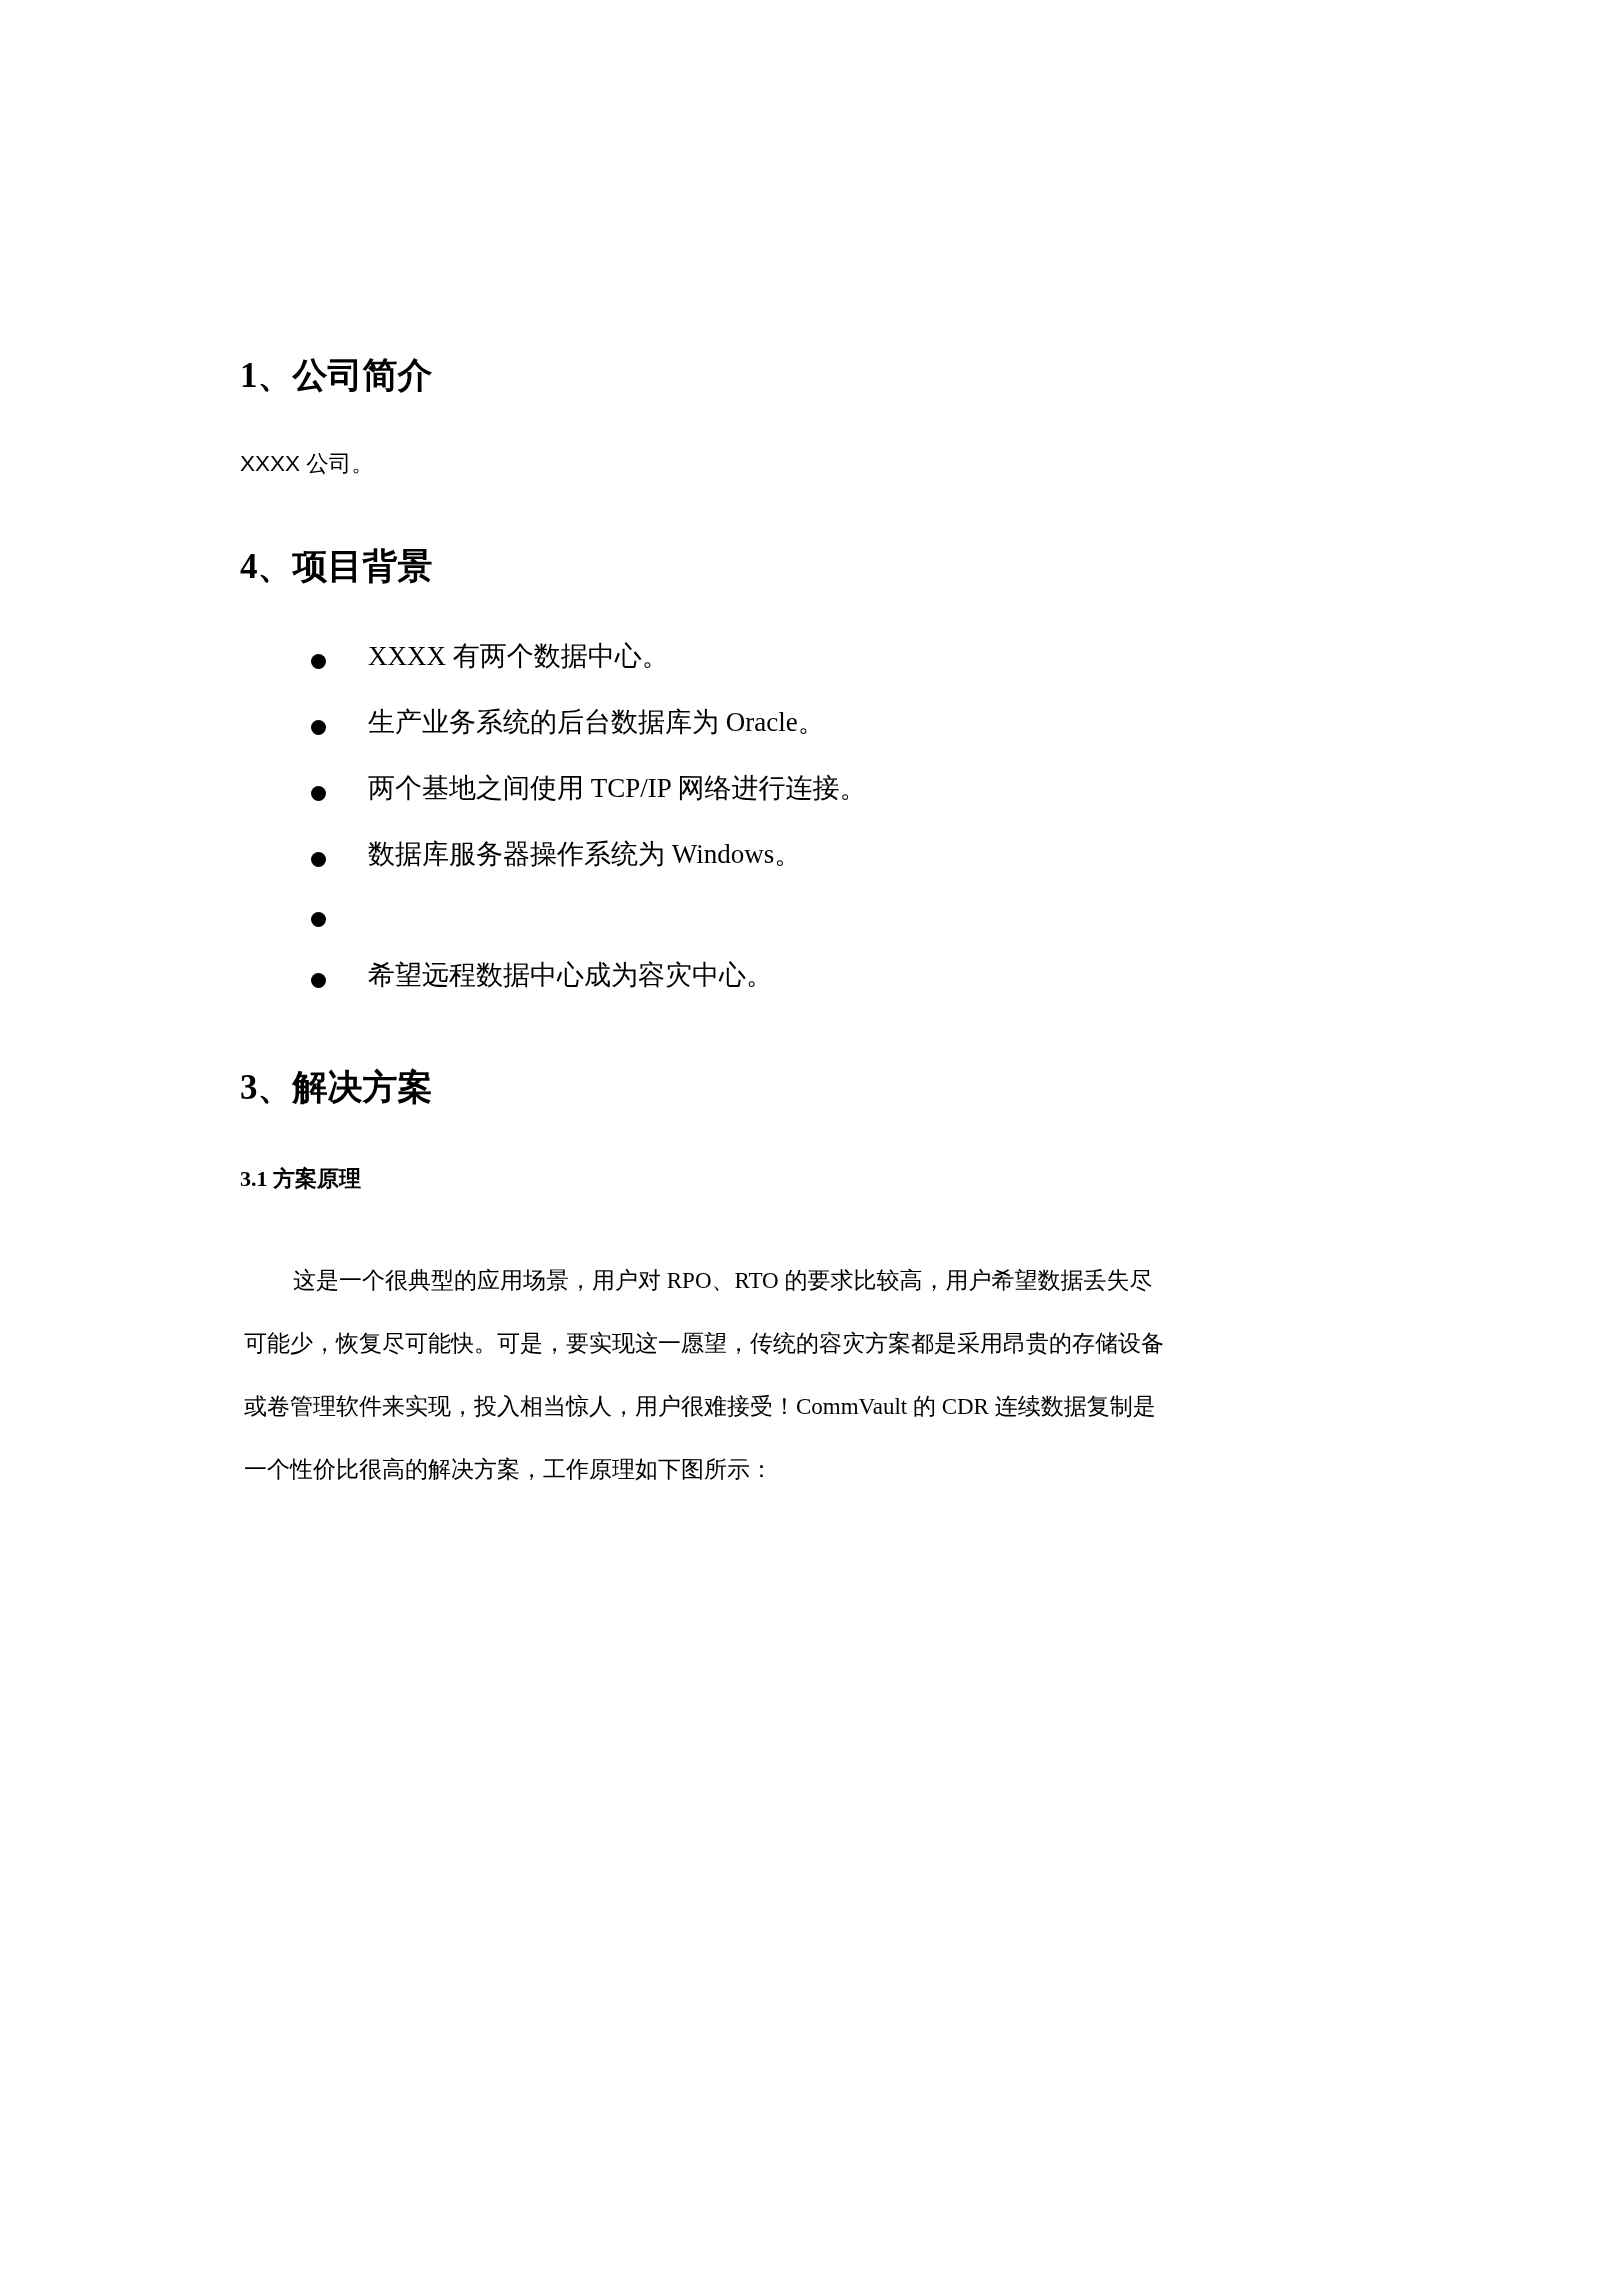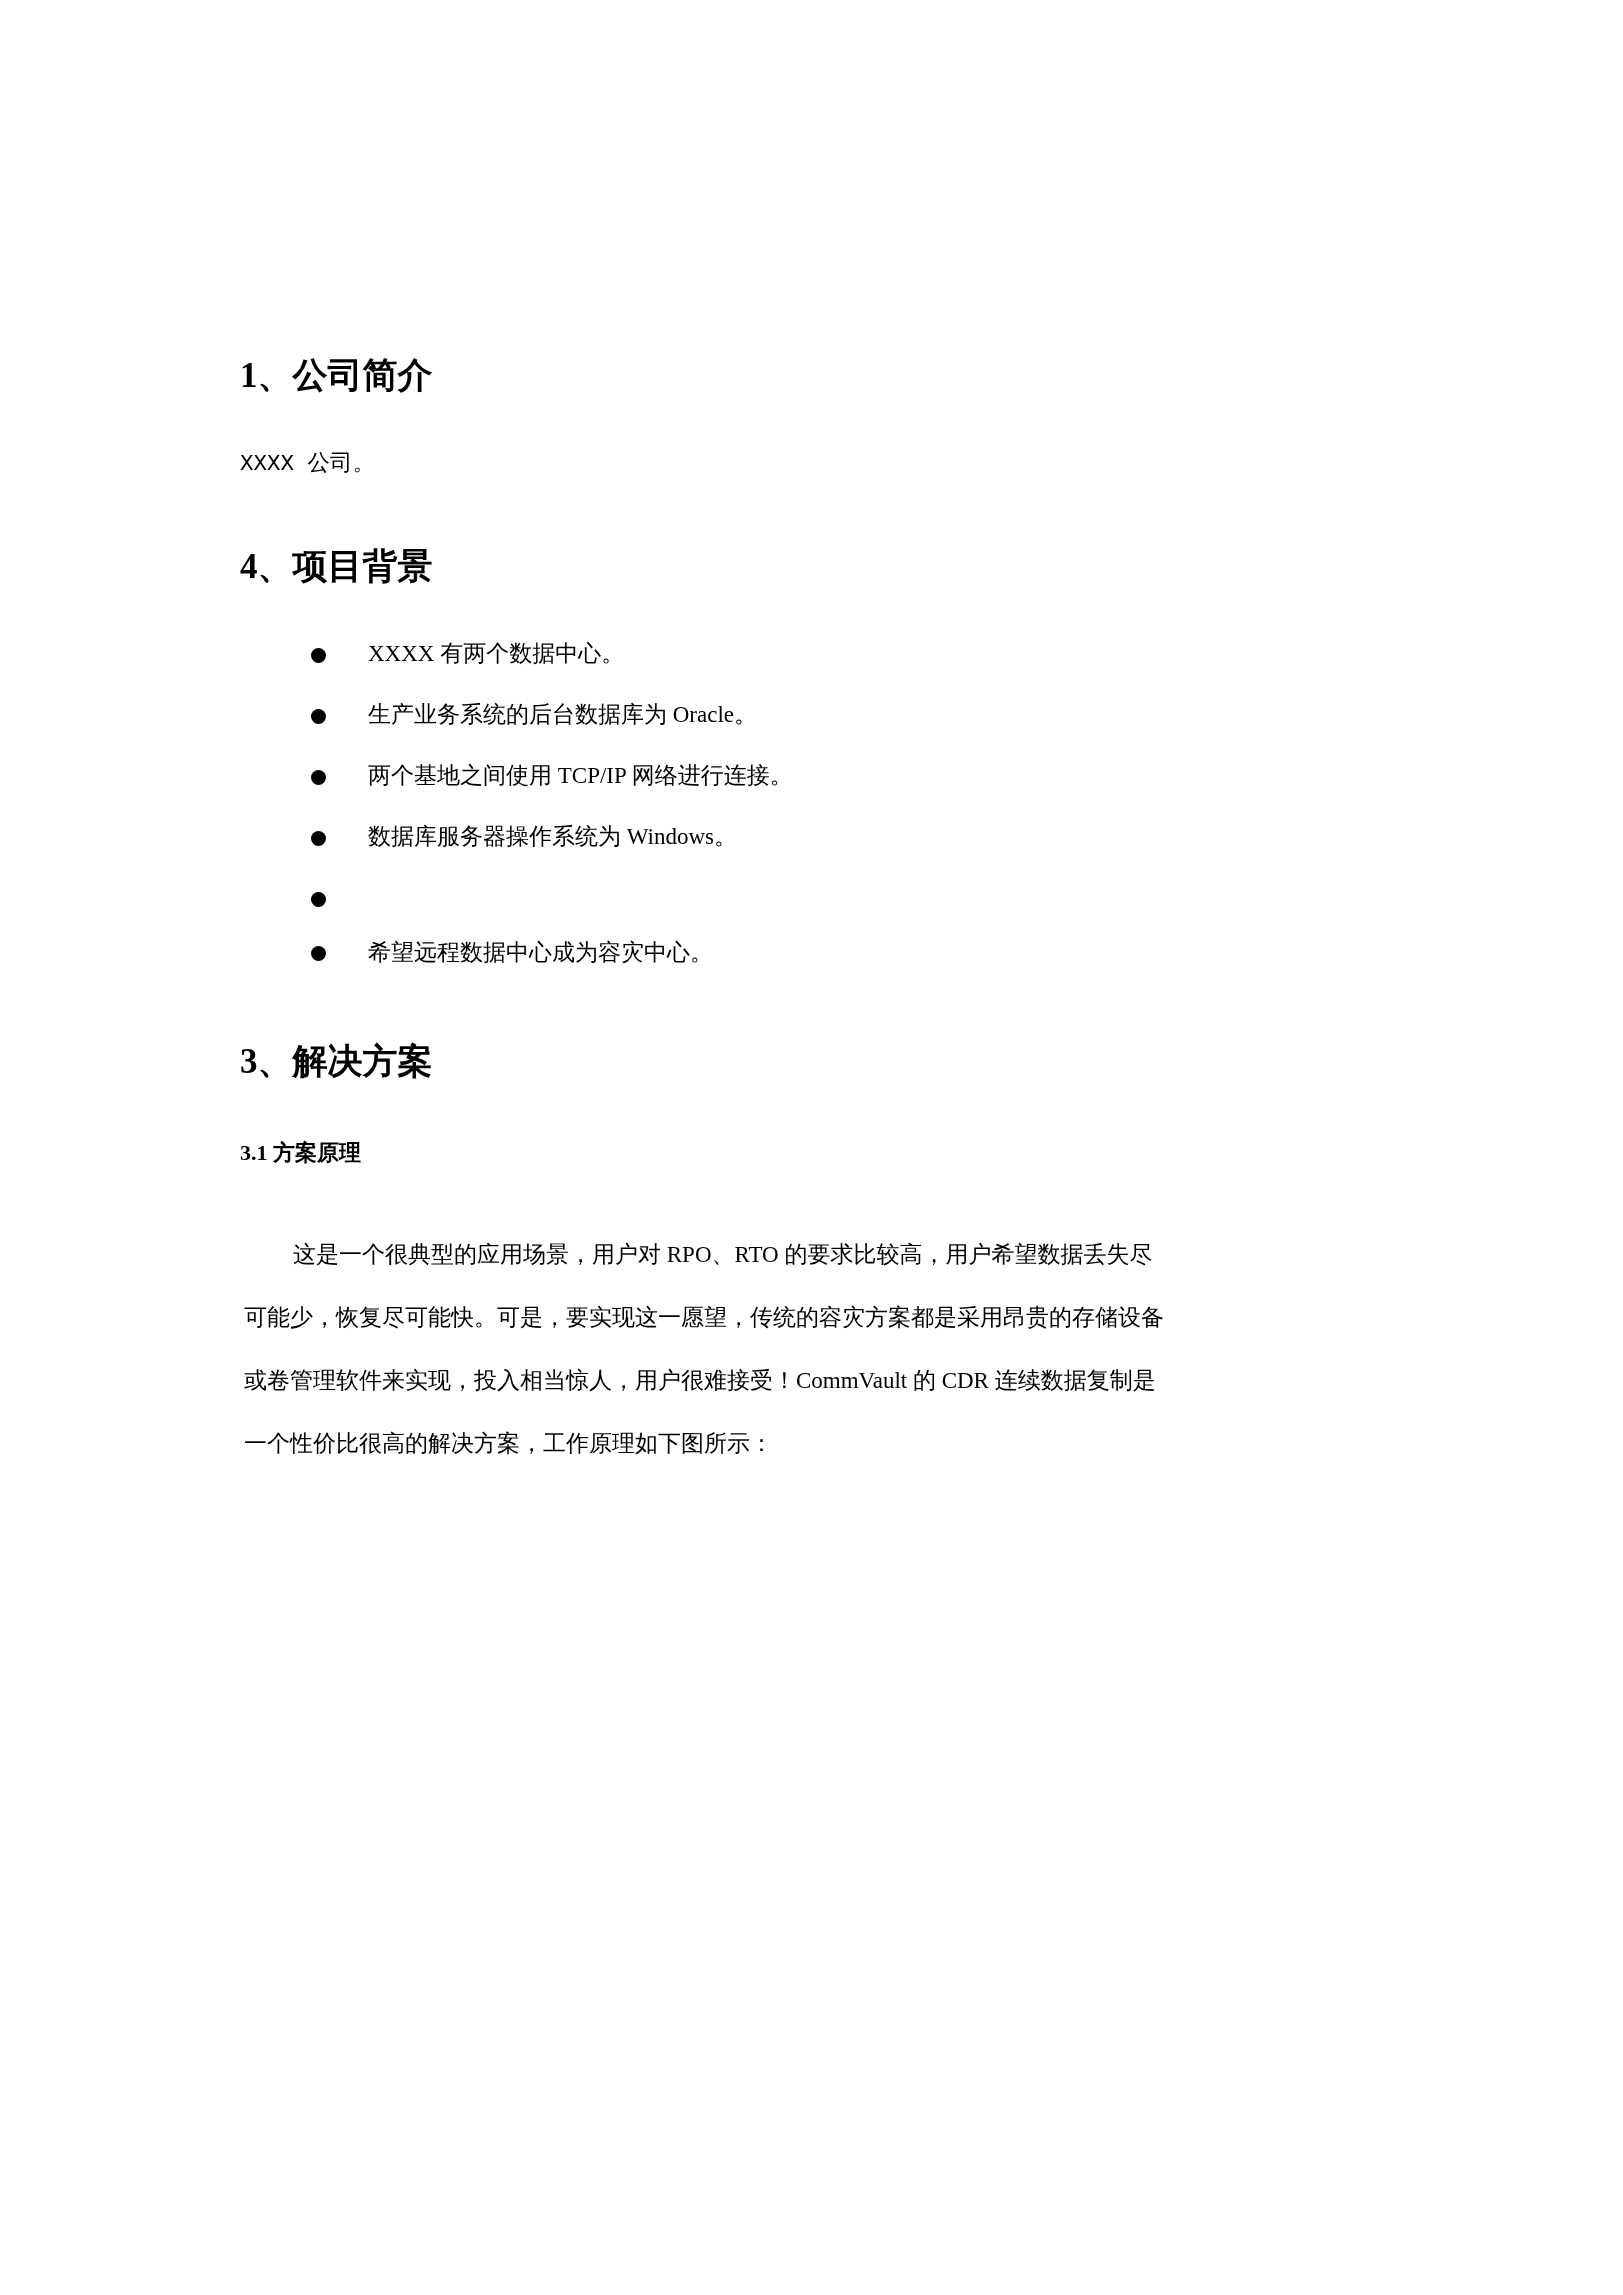--- a/index.html
+++ b/index.html
@@ -44,21 +44,21 @@
     font-family: Liberation Serif, serif;
     font-weight: bold;
     font-size: 22px;
     line-height: 1.25;
     margin: 0;
     white-space: pre;
   }
 
   
   .body-text {
-    font-family: Liberation Mono, monospace;
+    font-family: Liberation Sans, sans-serif;
     font-size: 22.5px;
     line-height: 1.45;
     margin: 0;
   }
 
   .para {
     font-family: "Liberation Serif", "DejaVu Serif", serif;
     font-size: 23px;
     line-height: 63px;
     margin: 4px;
@@ -74,23 +74,23 @@
   }
 
   
   .bullet-list {
     list-style: none;
     margin: 0;
     padding: 0;
   }
   .bullet-item {
     display: flex;
-    align-items: flex-start;
+    align-items: center;
     font-family: "Liberation Serif", "DejaVu Serif", serif;
-    font-size: 23px;
+    font-size: 27px;
     line-height: 1.3;
     margin: 0 0 31px 0;
   }
   .bullet-marker {
     flex: 0 0 auto;
     width: 15px;
     height: 15px;
     border-radius: 50%;
     background: #000000;
     margin-top: 8.9px;

